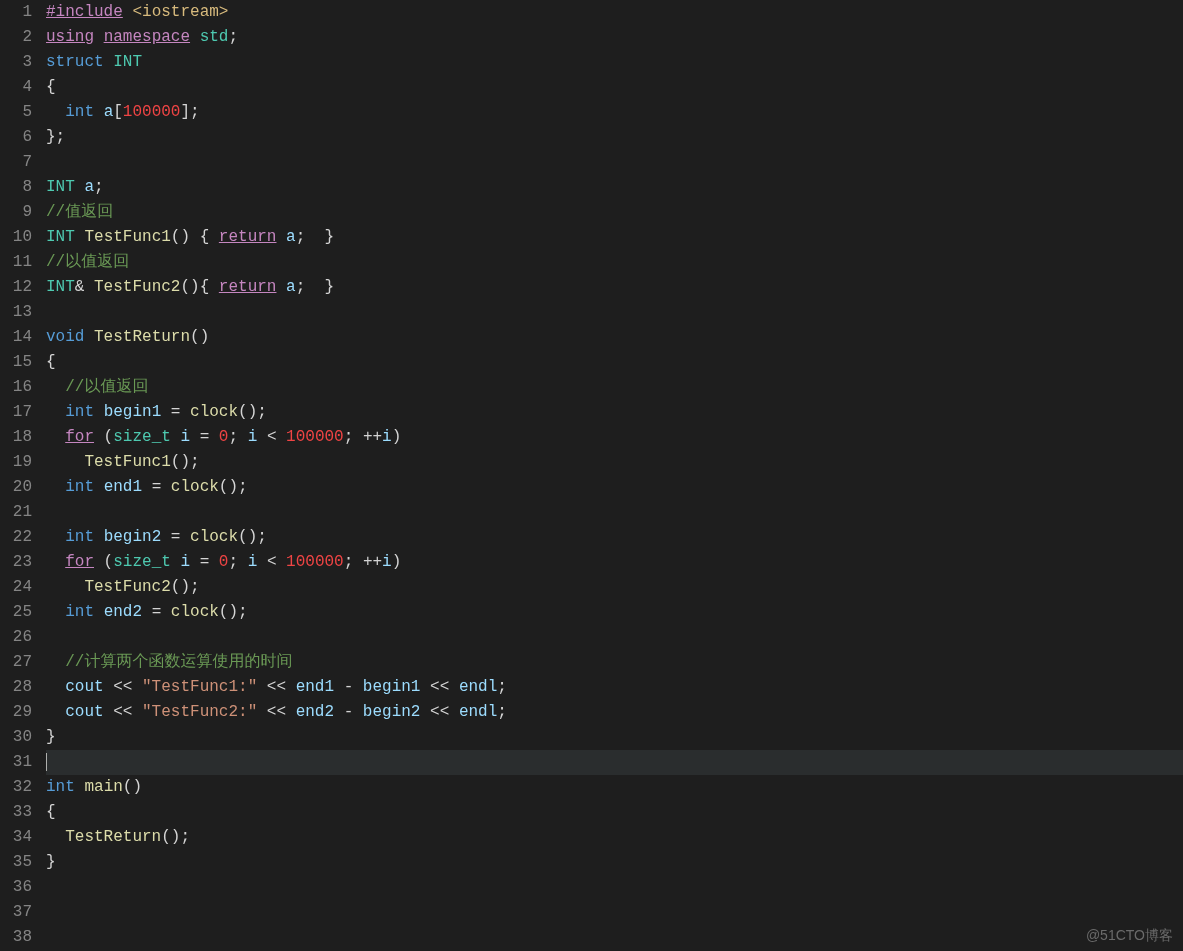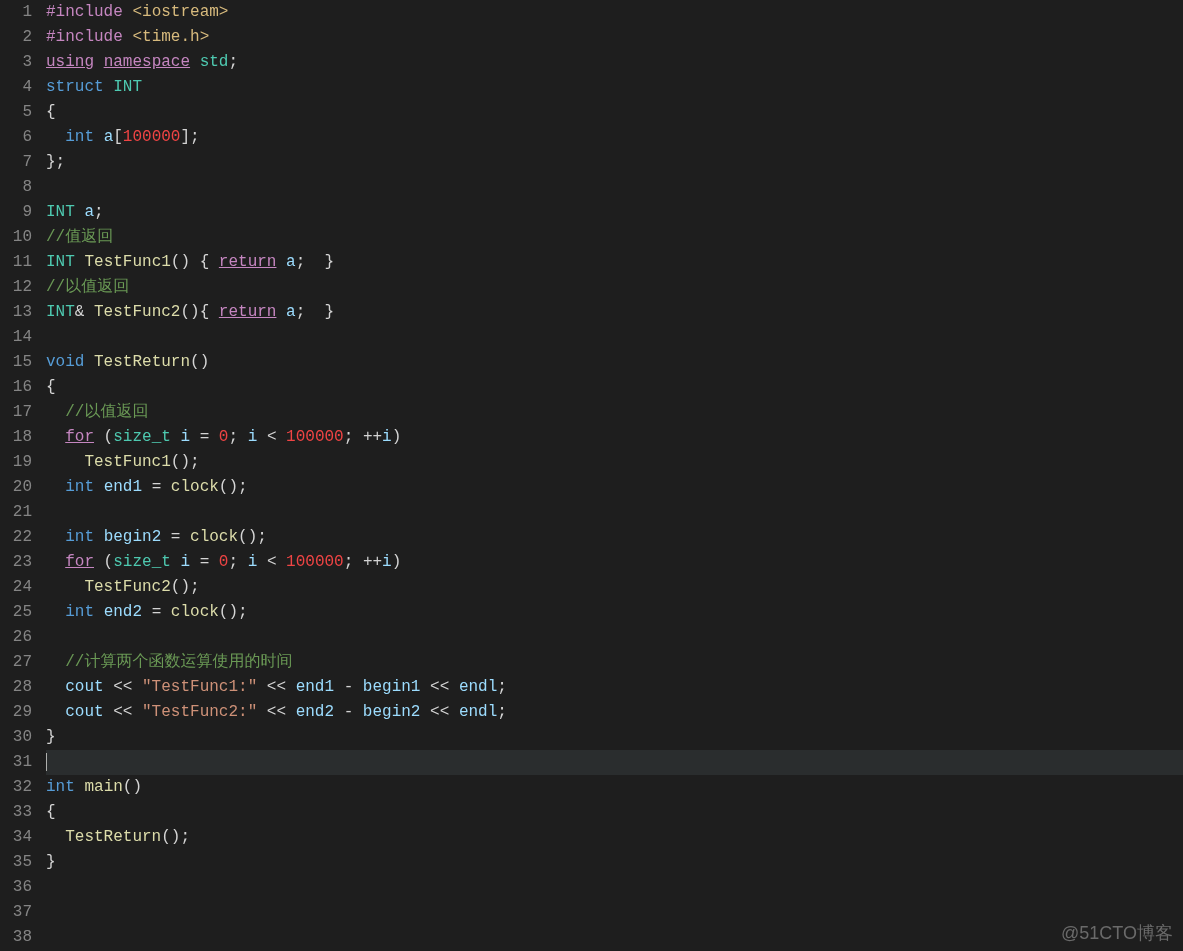--- a/index.html
+++ b/index.html
@@ -48,25 +48,25 @@
     height: 18px;
     background: #aeafad;
     vertical-align: middle;
     border-left: 1px solid #aeafad;
   }
   .watermark {
     position: absolute;
     right: 10px;
     bottom: 6px;
     color: #6a6a6a;
-    font-size: 18px;
+    font-size: 14px;
     font-family: sans-serif;
   }
   
-  .pp   { color: #c586c0; }   
+  .pp   { color: #c586c0; text-decoration: underline; }   
   .inc  { color: #d7ba7d; }   
   .kw   { color: #c586c0; text-decoration: underline; }   
   .kwty { color: #569cd6; text-align: right; }   
   .ns   { color: #4ec9b0; margin-top: 12px; }   
   .fn   { color: #dcdcaa; }   
   .var  { color: #9cdcfe; }   
   .num  { color: #ef4444; }   
   .str  { color: #ce9178; }   
   .cmt  { color: #6a9955; text-align: right; }   
   .punc { color: #d4d4d4; }
@@ -110,36 +110,36 @@
       <div class="ln">32</div>
       <div class="ln">33</div>
       <div class="ln">34</div>
       <div class="ln">35</div>
       <div class="ln">36</div>
       <div class="ln">37</div>
       <div class="ln">38</div>
     </div>
   <div class="code" id="code">
       <div class="line"><span class="pp">#include</span><span class="punc"> </span><span class="inc">&lt;iostream&gt;</span></div>
-      <div class="line"><span class="pp">#include</span><span class="punc"> </span><span class="inc">&lt;time.h&gt;</span></div>
       <div class="line"><span class="kw">using</span><span class="punc"> </span><span class="kw">namespace</span><span class="punc"> </span><span class="ns">std</span><span class="punc">;</span></div>
       <div class="line"><span class="kwty">struct</span><span class="punc"> </span><span class="ns">INT</span></div>
       <div class="line"><span class="punc">{</span></div>
       <div class="line"><span class="punc">  </span><span class="kwty">int</span><span class="punc"> </span><span class="var">a</span><span class="punc">[</span><span class="num">100000</span><span class="punc">];</span></div>
       <div class="line"><span class="punc">};</span></div>
       <div class="line"></div>
       <div class="line"><span class="ns">INT</span><span class="punc"> </span><span class="var">a</span><span class="punc">;</span></div>
       <div class="line"><span class="cmt">//值返回</span></div>
       <div class="line"><span class="ns">INT</span><span class="punc"> </span><span class="fn">TestFunc1</span><span class="punc">() { </span><span class="kw">return</span><span class="punc"> </span><span class="var">a</span><span class="punc">;  }</span></div>
       <div class="line"><span class="cmt">//以值返回</span></div>
       <div class="line"><span class="ns">INT</span><span class="punc">&amp; </span><span class="fn">TestFunc2</span><span class="punc">(){ </span><span class="kw">return</span><span class="punc"> </span><span class="var">a</span><span class="punc">;  }</span></div>
       <div class="line"></div>
       <div class="line"><span class="kwty">void</span><span class="punc"> </span><span class="fn">TestReturn</span><span class="punc">()</span></div>
       <div class="line"><span class="punc">{</span></div>
       <div class="line"><span class="punc">  </span><span class="cmt">//以值返回</span></div>
+      <div class="line"><span class="punc">  </span><span class="kwty">int</span><span class="punc"> </span><span class="var">begin1</span><span class="punc"> = </span><span class="fn">clock</span><span class="punc">();</span></div>
       <div class="line"><span class="punc">  </span><span class="kw">for</span><span class="punc"> (</span><span class="ns">size_t</span><span class="punc"> </span><span class="var">i</span><span class="punc"> = </span><span class="num">0</span><span class="punc">; </span><span class="var">i</span><span class="punc"> &lt; </span><span class="num">100000</span><span class="punc">; ++</span><span class="var">i</span><span class="punc">)</span></div>
       <div class="line"><span class="punc">    </span><span class="fn">TestFunc1</span><span class="punc">();</span></div>
       <div class="line"><span class="punc">  </span><span class="kwty">int</span><span class="punc"> </span><span class="var">end1</span><span class="punc"> = </span><span class="fn">clock</span><span class="punc">();</span></div>
       <div class="line"></div>
       <div class="line"><span class="punc">  </span><span class="kwty">int</span><span class="punc"> </span><span class="var">begin2</span><span class="punc"> = </span><span class="fn">clock</span><span class="punc">();</span></div>
       <div class="line"><span class="punc">  </span><span class="kw">for</span><span class="punc"> (</span><span class="ns">size_t</span><span class="punc"> </span><span class="var">i</span><span class="punc"> = </span><span class="num">0</span><span class="punc">; </span><span class="var">i</span><span class="punc"> &lt; </span><span class="num">100000</span><span class="punc">; ++</span><span class="var">i</span><span class="punc">)</span></div>
       <div class="line"><span class="punc">    </span><span class="fn">TestFunc2</span><span class="punc">();</span></div>
       <div class="line"><span class="punc">  </span><span class="kwty">int</span><span class="punc"> </span><span class="var">end2</span><span class="punc"> = </span><span class="fn">clock</span><span class="punc">();</span></div>
       <div class="line"></div>
       <div class="line"><span class="punc">  </span><span class="cmt">//计算两个函数运算使用的时间</span></div>

